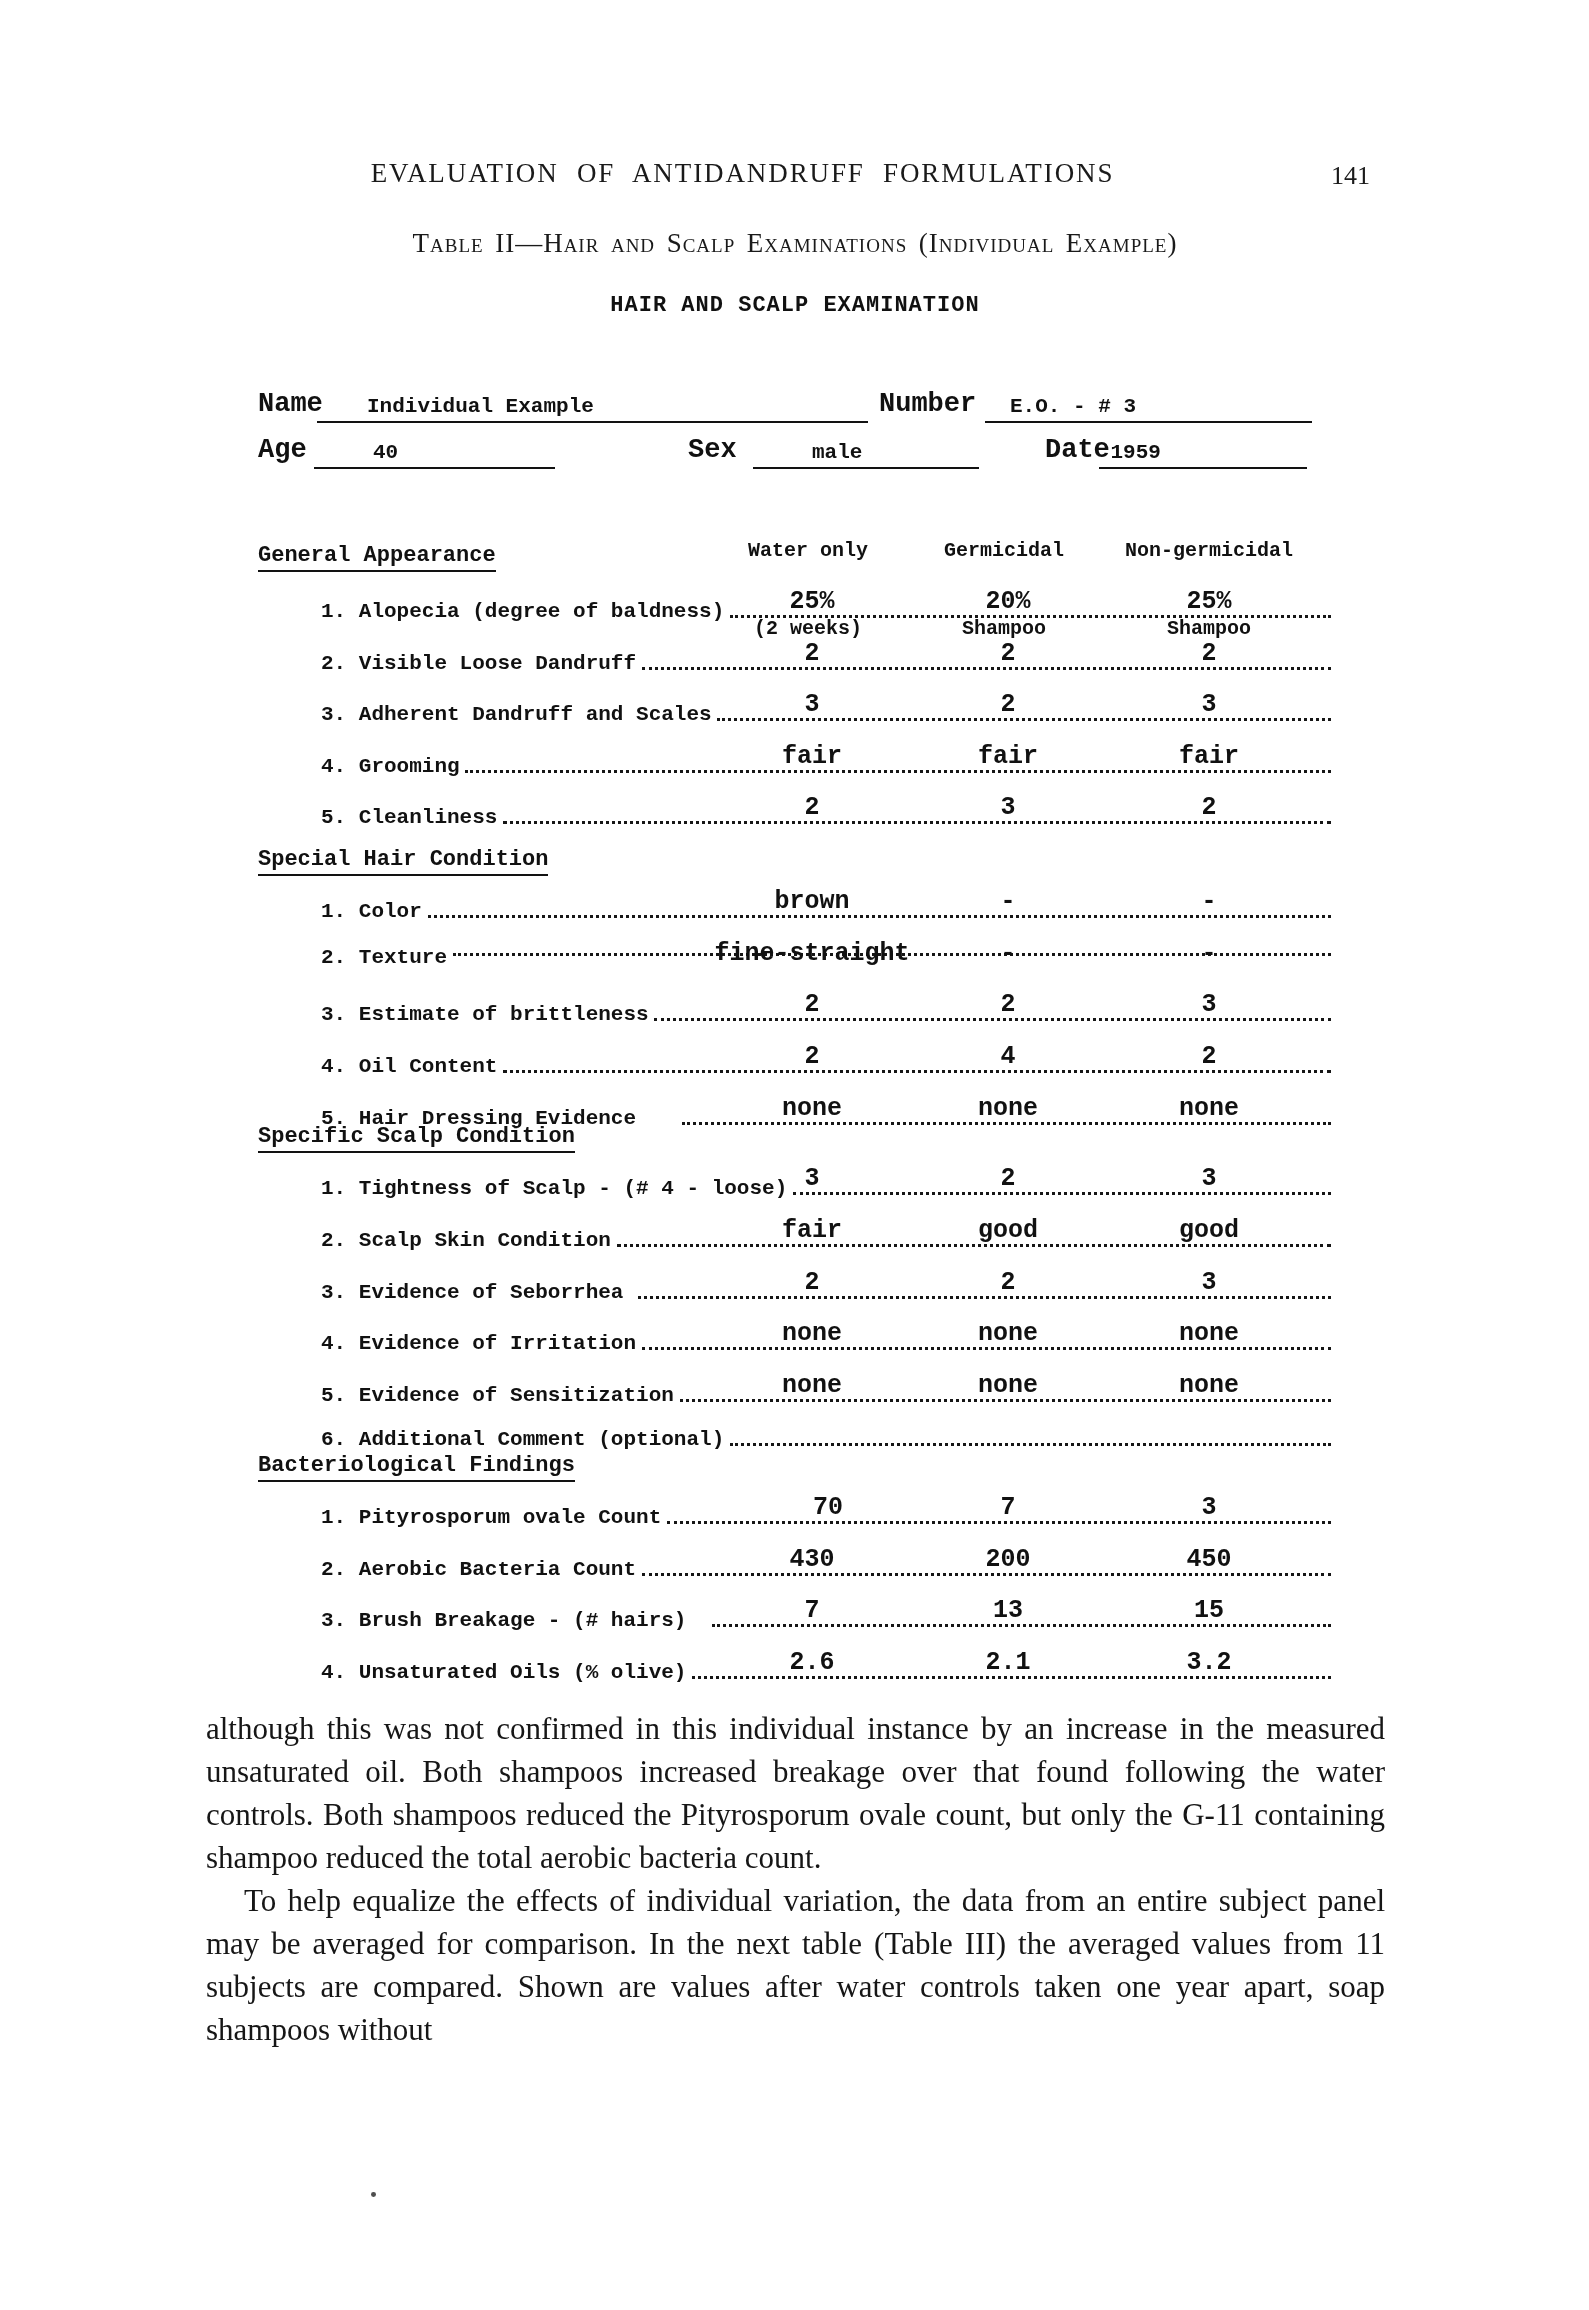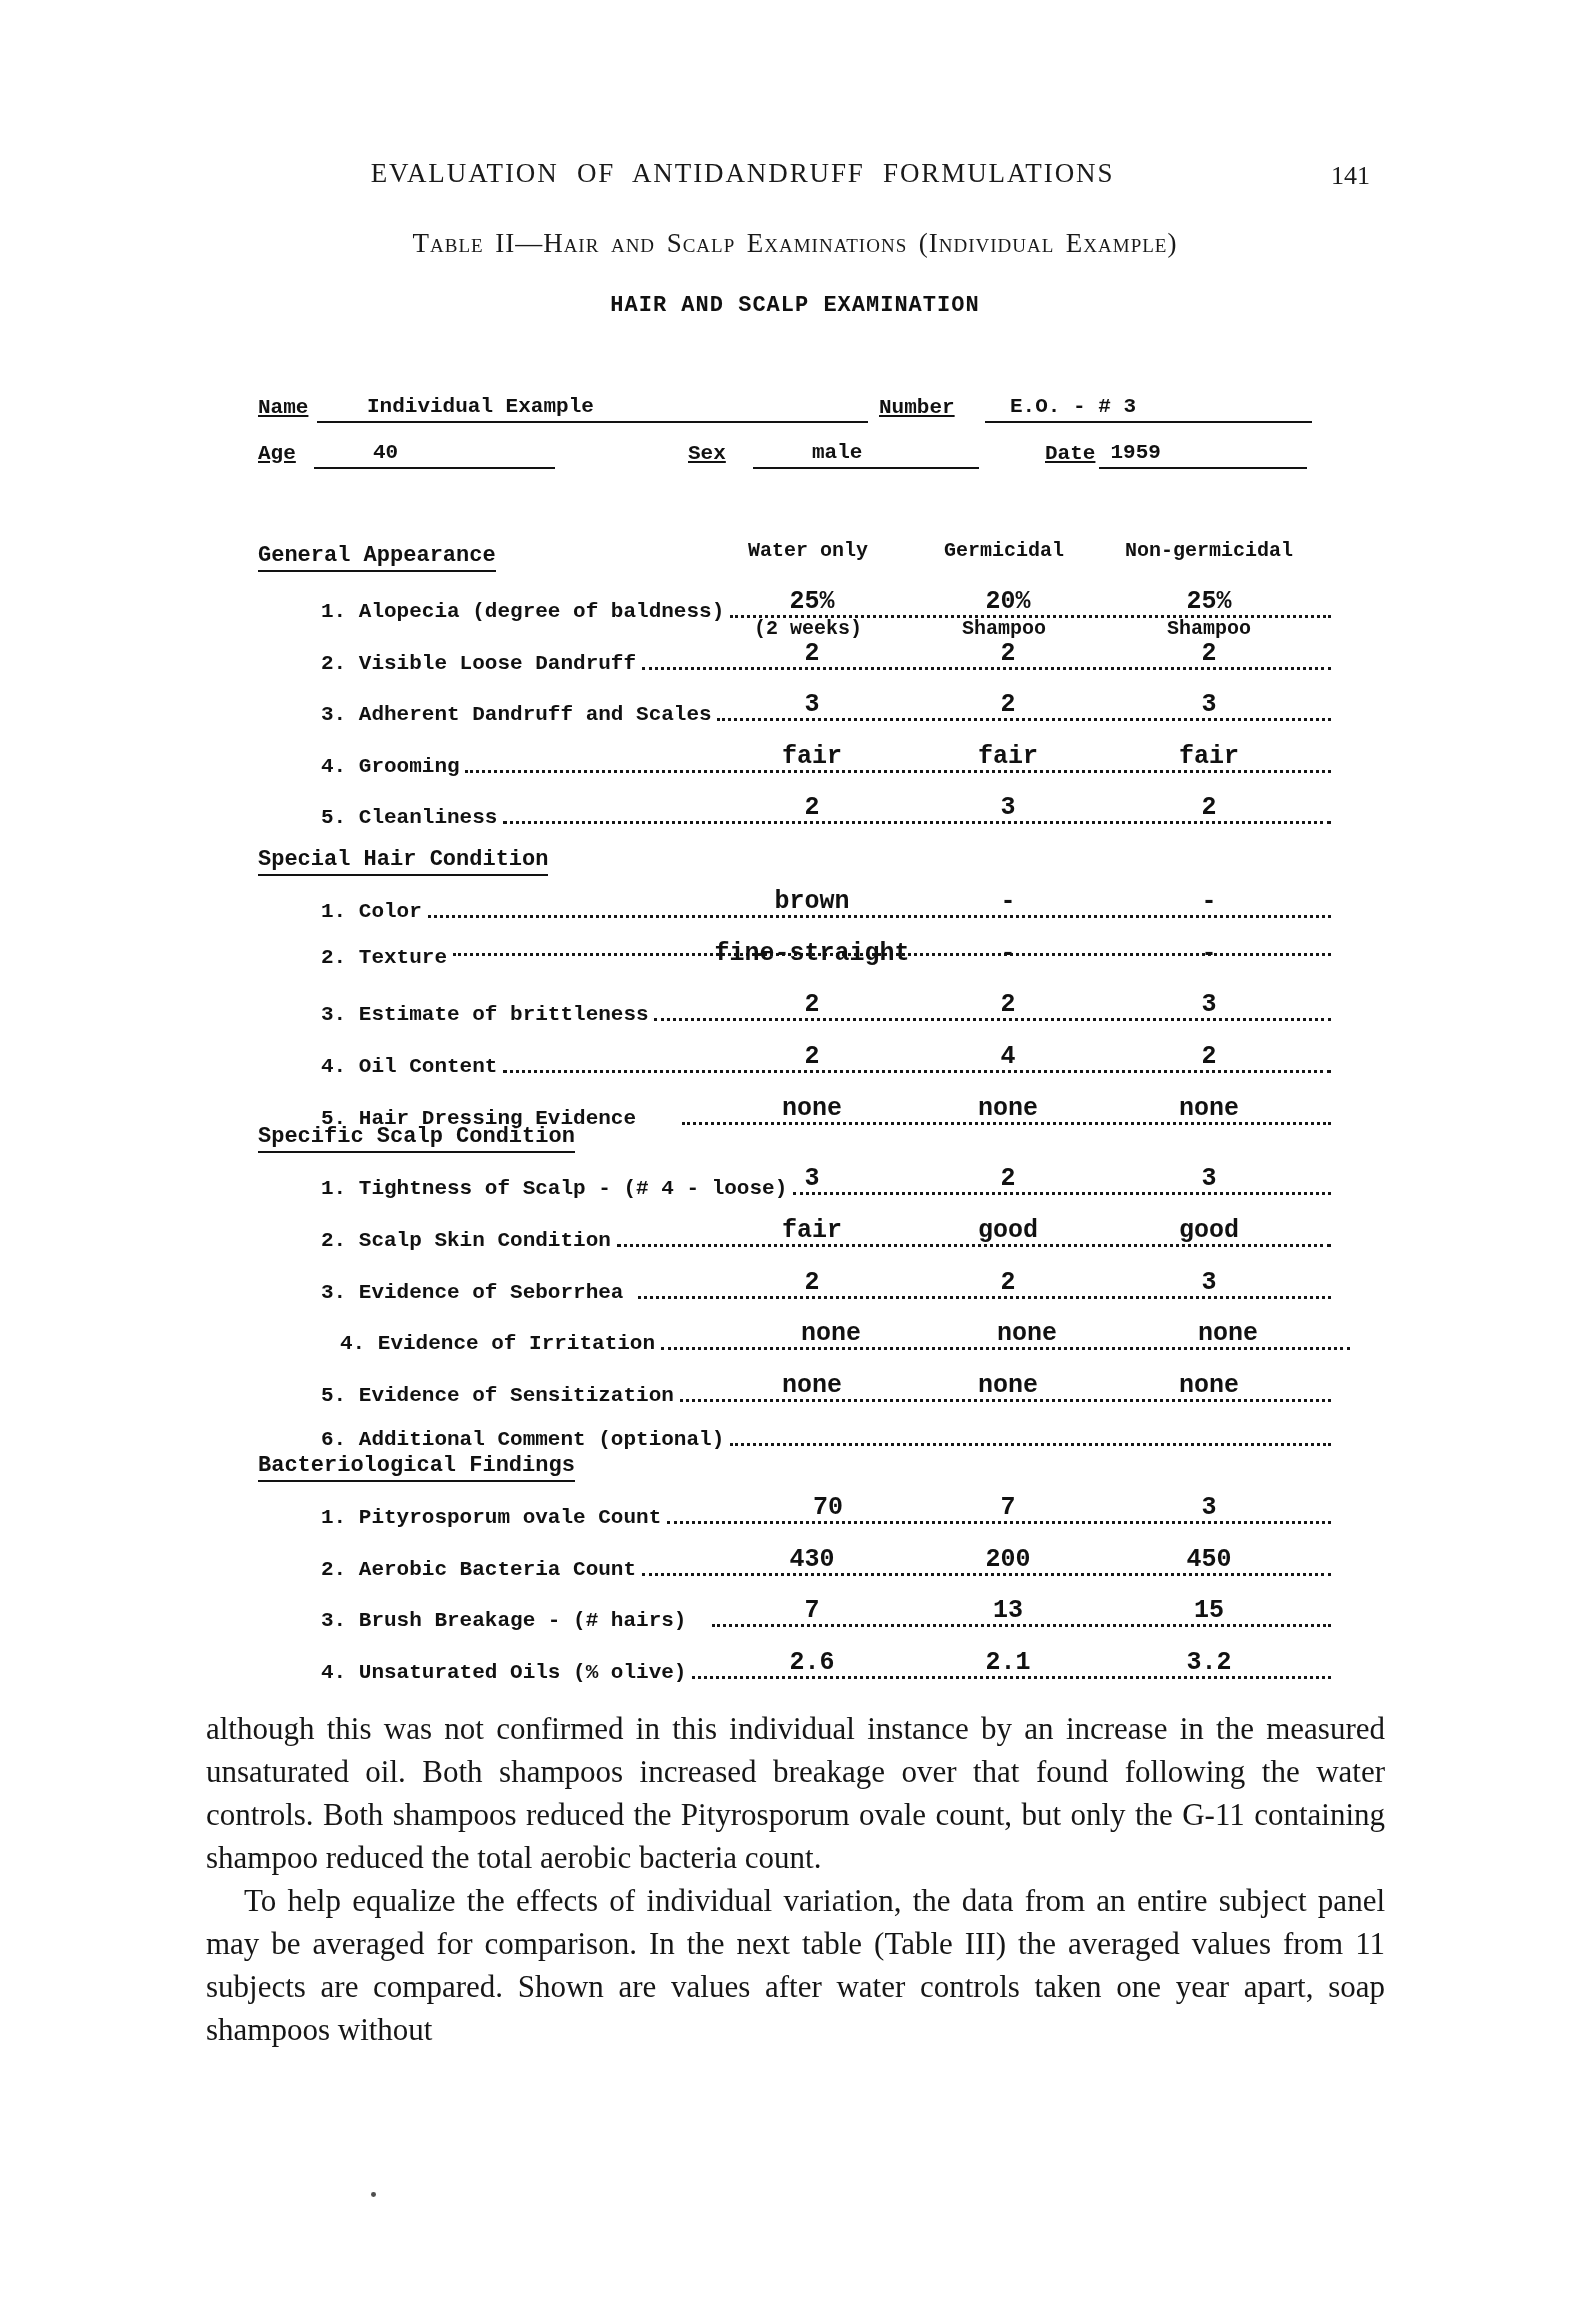--- a/index.html
+++ b/index.html
@@ -32,21 +32,21 @@
     color:#1a1a1a;
   }
   
   .tw{font-family:"Liberation Mono","DejaVu Sans Mono",monospace;font-weight:700;color:#111;}
   .form-title{
     position:absolute;top:293px;left:0;right:0;
     text-align:center;
     font-size:22px;letter-spacing:1px;
   }
   .field-row{position:absolute;left:0;width:1590px;height:32.5px;}
-  .f-label{position:absolute;bottom:3.8px;font-size:21px;white-space:pre;text-decoration:underline;}
+  .f-label{position:absolute;bottom:3.8px;font-size:27px;white-space:pre;}
   .f-underline{
     position:absolute;bottom:0;height:32.5px;
     border-bottom:2.9px solid #121212;
     display:flex;align-items:flex-end;
   }
   .f-value{font-size:21px;padding-bottom:2.9px;white-space:pre;}
   .col-head{
     position:absolute;top:486px;
     transform:translateX(-50%);
     text-align:center;
@@ -231,21 +231,21 @@
         <span class="row-val tw" style="left: 687px;">good</span>
         <span class="row-val tw" style="left: 888px;">good</span>
       </div>
       <div class="form-row" style="top: 1268px; gap: 9px;">
         <span class="row-label tw">3. Evidence of Seborrhea</span>
         <span class="row-leader"></span>
         <span class="row-val tw" style="left: 491px;">2</span>
         <span class="row-val tw" style="left: 687px;">2</span>
         <span class="row-val tw" style="left: 888px;">3</span>
       </div>
-      <div class="form-row" style="top: 1319px; margin-left: 19px;">
+      <div class="form-row" style="top: 1319px;">
         <span class="row-label tw">4. Evidence of Irritation</span>
         <span class="row-leader"></span>
         <span class="row-val tw" style="left: 491px;">none</span>
         <span class="row-val tw" style="left: 687px;">none</span>
         <span class="row-val tw" style="left: 888px;">none</span>
       </div>
       <div class="form-row" style="top: 1371px;">
         <span class="row-label tw">5. Evidence of Sensitization</span>
         <span class="row-leader"></span>
         <span class="row-val tw" style="left: 491px;">none</span>

